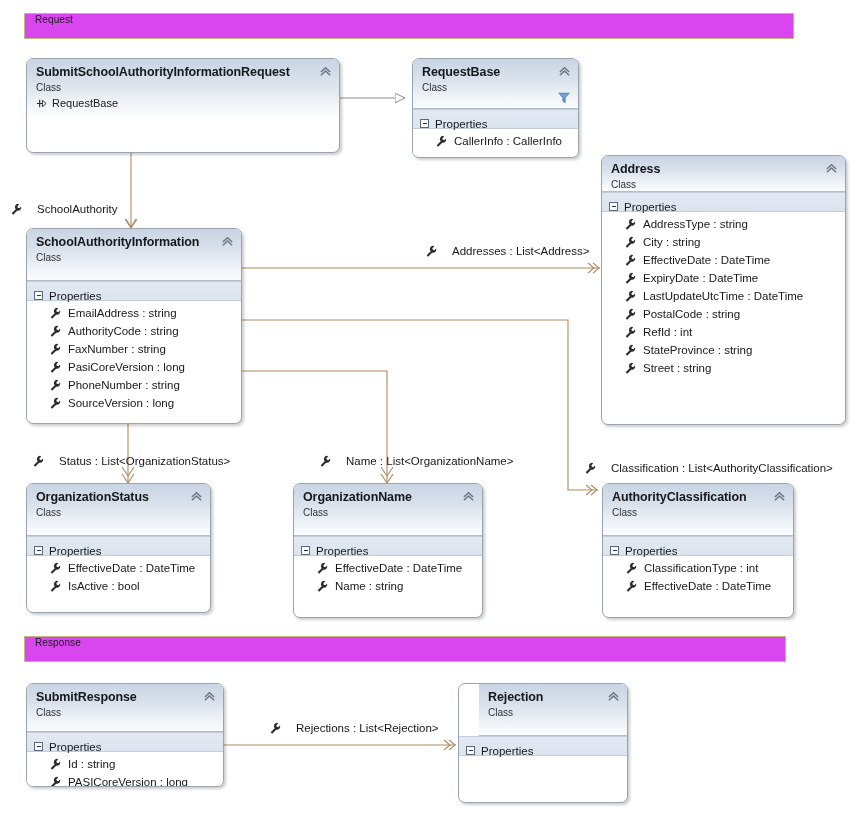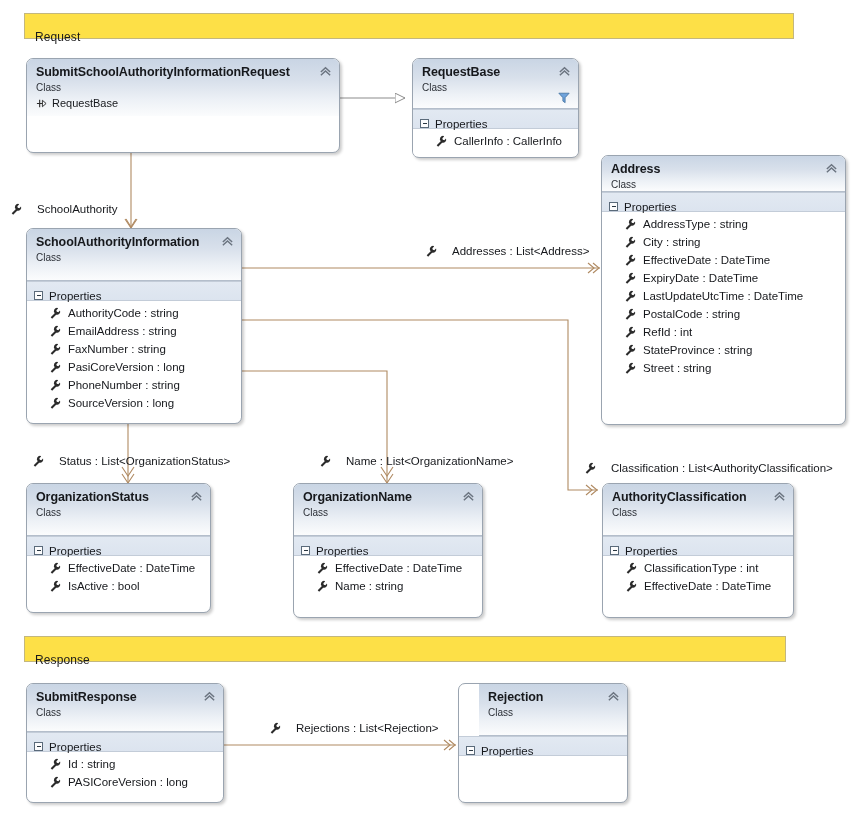--- a/index.html
+++ b/index.html
@@ -12,25 +12,25 @@
     position: relative;
     width: 856px;
     height: 815px;
     background: #ffffff;
     overflow: hidden;
   }
 
   
   .comment {
     position: absolute;
-    background: #fde047;
+    background: #d946ef;
     border: 1px solid #C3B77E;
-    font-size: 12px;
+    font-size: 10px;
     color: #1a1a1a;
-    padding: 16px 0 0 10px;
+    padding: 0 0 0 10px;
     letter-spacing: .1px;
   }
 
   
   .cls {
     position: absolute;
     border: 1px solid #9AA4B0;
     border-radius: 7px;
     background: #ffffff;
     box-shadow: 2px 2px 3px rgba(0,0,0,0.20);
@@ -298,27 +298,27 @@
     </div>
     <div class="compart">
       <span class="boxminus"></span>
       <span>Properties</span>
     </div>
     <div class="members">
       <div class="member">
         <svg class="wrench" viewBox="0 0 16 16">
             <path d="M11.6 1.2a4.3 4.3 0 0 0-4 7.1l-5.3 5.3 1.9 1.9 5.3-5.3a4.3 4.3 0 0 0 5.2-5.6l-2.3 2.3-2-0.6-0.6-2 2.3-2.3a4.3 4.3 0 0 0-0.5-0.8z" fill="#2b2b2b"></path>
           </svg>
+        <span>EmailAddress : string</span>
+      </div>
+      <div class="member">
+        <svg class="wrench" viewBox="0 0 16 16">
+            <path d="M11.6 1.2a4.3 4.3 0 0 0-4 7.1l-5.3 5.3 1.9 1.9 5.3-5.3a4.3 4.3 0 0 0 5.2-5.6l-2.3 2.3-2-0.6-0.6-2 2.3-2.3a4.3 4.3 0 0 0-0.5-0.8z" fill="#2b2b2b"></path>
+          </svg>
         <span>AuthorityCode : string</span>
-      </div>
-      <div class="member">
-        <svg class="wrench" viewBox="0 0 16 16">
-            <path d="M11.6 1.2a4.3 4.3 0 0 0-4 7.1l-5.3 5.3 1.9 1.9 5.3-5.3a4.3 4.3 0 0 0 5.2-5.6l-2.3 2.3-2-0.6-0.6-2 2.3-2.3a4.3 4.3 0 0 0-0.5-0.8z" fill="#2b2b2b"></path>
-          </svg>
-        <span>EmailAddress : string</span>
       </div>
       <div class="member">
         <svg class="wrench" viewBox="0 0 16 16">
             <path d="M11.6 1.2a4.3 4.3 0 0 0-4 7.1l-5.3 5.3 1.9 1.9 5.3-5.3a4.3 4.3 0 0 0 5.2-5.6l-2.3 2.3-2-0.6-0.6-2 2.3-2.3a4.3 4.3 0 0 0-0.5-0.8z" fill="#2b2b2b"></path>
           </svg>
         <span>FaxNumber : string</span>
       </div>
       <div class="member">
         <svg class="wrench" viewBox="0 0 16 16">
             <path d="M11.6 1.2a4.3 4.3 0 0 0-4 7.1l-5.3 5.3 1.9 1.9 5.3-5.3a4.3 4.3 0 0 0 5.2-5.6l-2.3 2.3-2-0.6-0.6-2 2.3-2.3a4.3 4.3 0 0 0-0.5-0.8z" fill="#2b2b2b"></path>
@@ -491,21 +491,21 @@
       </div>
       <div class="member">
         <svg class="wrench" viewBox="0 0 16 16">
             <path d="M11.6 1.2a4.3 4.3 0 0 0-4 7.1l-5.3 5.3 1.9 1.9 5.3-5.3a4.3 4.3 0 0 0 5.2-5.6l-2.3 2.3-2-0.6-0.6-2 2.3-2.3a4.3 4.3 0 0 0-0.5-0.8z" fill="#2b2b2b"></path>
           </svg>
         <span>EffectiveDate : DateTime</span>
       </div>
     </div>
   </div>
 
-  <div class="cls" style="left:26px; top:683px; width:198px; height:120px;">
+  <div class="cls" style="left:26px; top:683px; width:198px; height:104px;">
     <div class="cls-head" style="padding-bottom:12px;">
       <div class="cls-title">SubmitResponse</div>
       <div class="cls-stereo">Class</div>
       <svg class="chev" viewBox="0 0 14 14">
         <path d="M2,7.5 L7,3 L12,7.5" fill="none" stroke="#6b7480" stroke-width="1.6"></path>
         <path d="M2,11 L7,6.5 L12,11" fill="none" stroke="#6b7480" stroke-width="1.6"></path>
       </svg>
     </div>
     <div class="compart">
       <span class="boxminus"></span>

